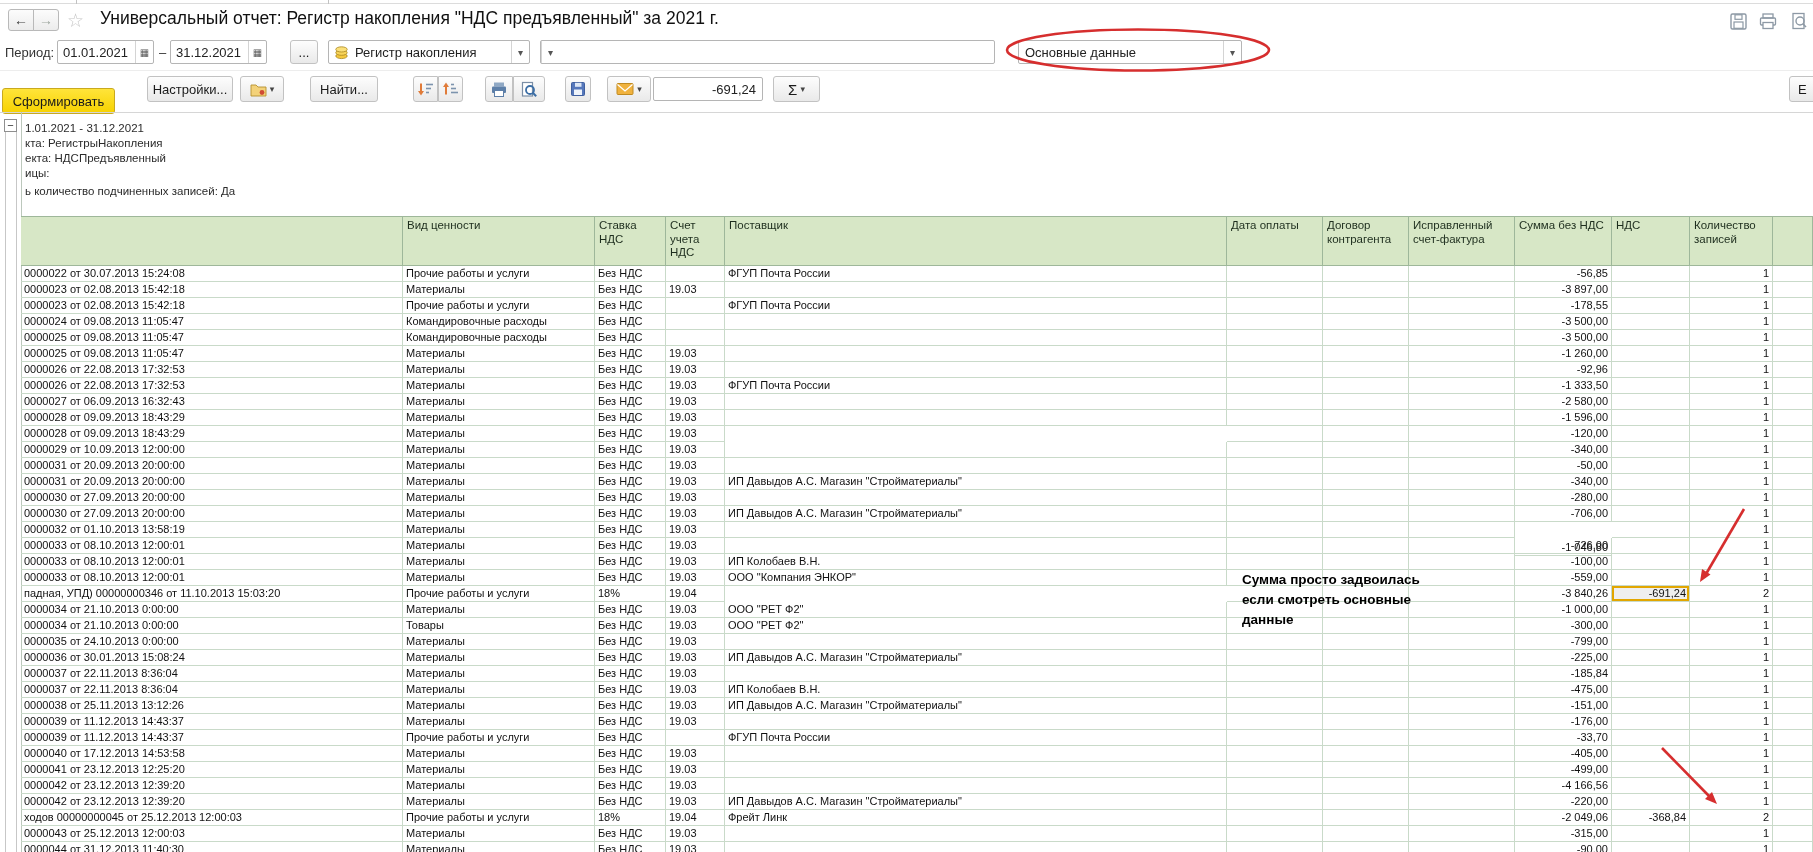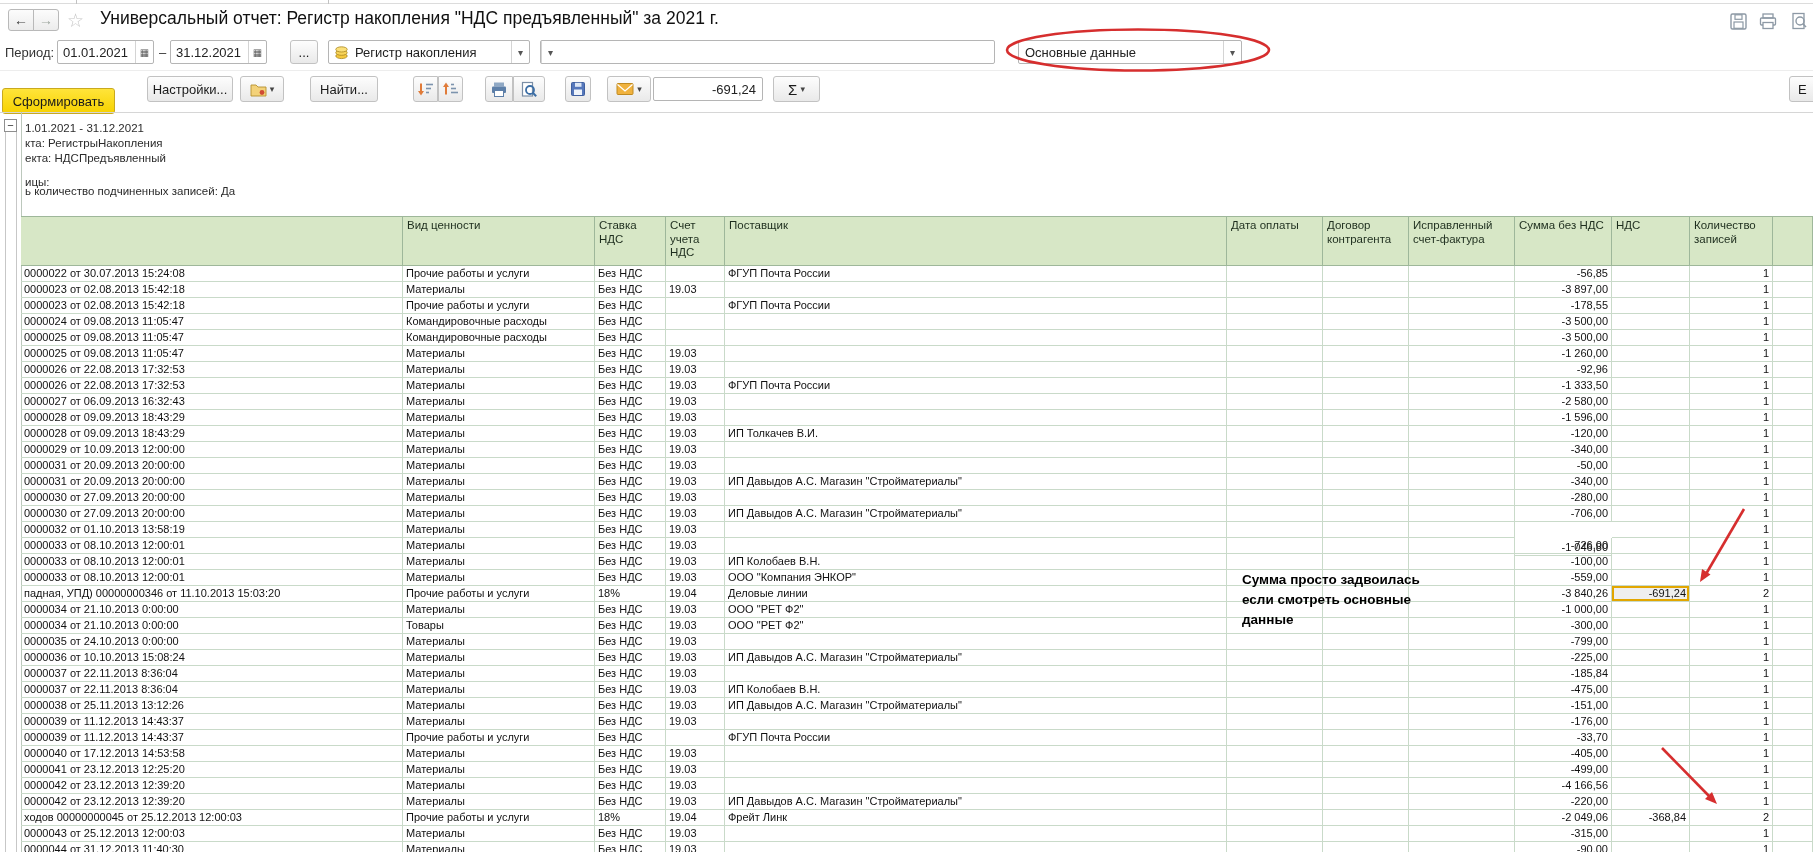--- a/index.html
+++ b/index.html
@@ -203,21 +203,21 @@
 
 <div class="abs panel-topline"></div>
 <div class="abs panel-leftline"></div>
 <div class="abs collapse-box">−</div>
 <div class="abs treeline" style="left:5px;"></div>
 <div class="abs treeline" style="left:16px;"></div>
 
 <div class="abs infoline" style="top:122px;">1.01.2021 - 31.12.2021</div>
 <div class="abs infoline" style="top:137px;">кта: РегистрыНакопления</div>
 <div class="abs infoline" style="top:152px;">екта: НДСПредъявленный</div>
-<div class="abs infoline" style="top:176px;">ицы:</div>
+<div class="abs infoline" style="top:167px;">ицы:</div>
 <div class="abs infoline" style="top:185px;">ь количество подчиненных записей: Да</div>
 
 <div id="grid-header">
     <div class="hcell" style="left: 21px; width: 382px;"></div>
     <div class="hcell" style="left: 403px; width: 192px;">Вид ценности</div>
     <div class="hcell" style="left: 595px; width: 71px;">Ставка НДС</div>
     <div class="hcell" style="left: 666px; width: 59px;">Счет учета НДС</div>
     <div class="hcell" style="left: 725px; width: 502px;">Поставщик</div>
     <div class="hcell" style="left: 1227px; width: 96px;">Дата оплаты</div>
     <div class="hcell" style="left: 1323px; width: 86px;">Договор контрагента</div>
@@ -366,21 +366,20 @@
       <div class="tcell num" style="left: 1515px; width: 97px;">-1 596,00</div>
       <div class="tcell num" style="left: 1612px; width: 78px;"></div>
       <div class="tcell num" style="left: 1690px; width: 83px;">1</div>
       <div class="tcell" style="left: 1773px; width: 40px;"></div>
     </div>
     <div class="trow" style="top: 426px;">
       <div class="tcell" style="left: 21px; width: 382px;">0000028 от 09.09.2013 18:43:29</div>
       <div class="tcell" style="left: 403px; width: 192px;">Материалы</div>
       <div class="tcell" style="left: 595px; width: 71px;">Без НДС</div>
       <div class="tcell" style="left: 666px; width: 59px;">19.03</div>
-      <div class="tcell" style="left: 725px; width: 502px;">ИП Толкачев В.И.</div>
       <div class="tcell" style="left: 1227px; width: 96px;"></div>
       <div class="tcell" style="left: 1323px; width: 86px;"></div>
       <div class="tcell" style="left: 1409px; width: 106px;"></div>
       <div class="tcell num" style="left: 1515px; width: 97px;">-120,00</div>
       <div class="tcell num" style="left: 1612px; width: 78px;"></div>
       <div class="tcell num" style="left: 1690px; width: 83px;">1</div>
       <div class="tcell" style="left: 1773px; width: 40px;"></div>
     </div>
     <div class="trow" style="top: 442px;">
       <div class="tcell" style="left: 21px; width: 382px;">0000029 от 10.09.2013 12:00:00</div>
@@ -506,21 +505,20 @@
       <div class="tcell num" style="left: 1515px; width: 97px;">-559,00</div>
       <div class="tcell num" style="left: 1612px; width: 78px;"></div>
       <div class="tcell num" style="left: 1690px; width: 83px;">1</div>
       <div class="tcell" style="left: 1773px; width: 40px;"></div>
     </div>
     <div class="trow" style="top: 586px;">
       <div class="tcell" style="left: 21px; width: 382px;">падная, УПД) 00000000346 от 11.10.2013 15:03:20</div>
       <div class="tcell" style="left: 403px; width: 192px;">Прочие работы и услуги</div>
       <div class="tcell" style="left: 595px; width: 71px;">18%</div>
       <div class="tcell" style="left: 666px; width: 59px;">19.04</div>
-      <div class="tcell" style="left: 725px; width: 502px;">Деловые линии</div>
       <div class="tcell" style="left: 1227px; width: 96px;"></div>
       <div class="tcell" style="left: 1323px; width: 86px;"></div>
       <div class="tcell" style="left: 1409px; width: 106px;"></div>
       <div class="tcell num" style="left: 1515px; width: 97px;">-3 840,26</div>
       <div class="tcell num selected" style="left: 1612px; width: 78px; box-shadow: rgb(226, 166, 0) 0px 0px 0px 2px inset;">-691,24</div>
       <div class="tcell num" style="left: 1690px; width: 83px;">2</div>
       <div class="tcell" style="left: 1773px; width: 40px;"></div>
     </div>
     <div class="trow" style="top: 602px;">
       <div class="tcell" style="left: 21px; width: 382px;">0000034 от 21.10.2013 0:00:00</div>
@@ -558,21 +556,21 @@
       <div class="tcell" style="left: 725px; width: 502px;"></div>
       <div class="tcell" style="left: 1227px; width: 96px;"></div>
       <div class="tcell" style="left: 1323px; width: 86px;"></div>
       <div class="tcell" style="left: 1409px; width: 106px;"></div>
       <div class="tcell num" style="left: 1515px; width: 97px;">-799,00</div>
       <div class="tcell num" style="left: 1612px; width: 78px;"></div>
       <div class="tcell num" style="left: 1690px; width: 83px;">1</div>
       <div class="tcell" style="left: 1773px; width: 40px;"></div>
     </div>
     <div class="trow" style="top: 650px;">
-      <div class="tcell" style="left: 21px; width: 382px;">0000036 от 10.10.2013 15:08:24</div>
+      <div class="tcell" style="left: 21px; width: 382px;">0000036 от 30.01.2013 15:08:24</div>
       <div class="tcell" style="left: 403px; width: 192px;">Материалы</div>
       <div class="tcell" style="left: 595px; width: 71px;">Без НДС</div>
       <div class="tcell" style="left: 666px; width: 59px;">19.03</div>
       <div class="tcell" style="left: 725px; width: 502px;">ИП Давыдов А.С. Магазин "Стройматериалы"</div>
       <div class="tcell" style="left: 1227px; width: 96px;"></div>
       <div class="tcell" style="left: 1323px; width: 86px;"></div>
       <div class="tcell" style="left: 1409px; width: 106px;"></div>
       <div class="tcell num" style="left: 1515px; width: 97px;">-225,00</div>
       <div class="tcell num" style="left: 1612px; width: 78px;"></div>
       <div class="tcell num" style="left: 1690px; width: 83px;">1</div>

